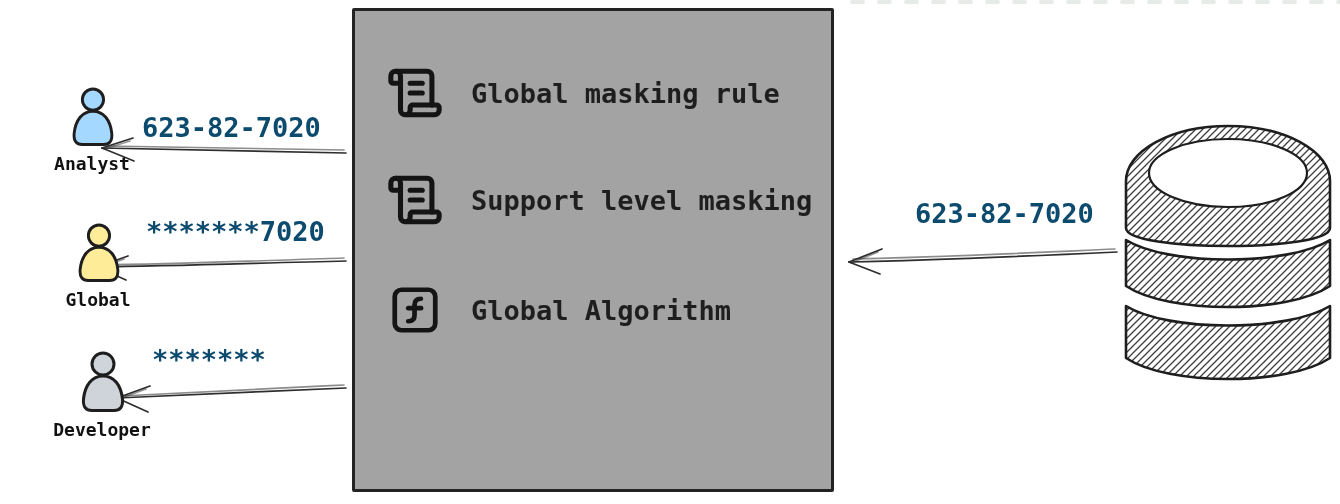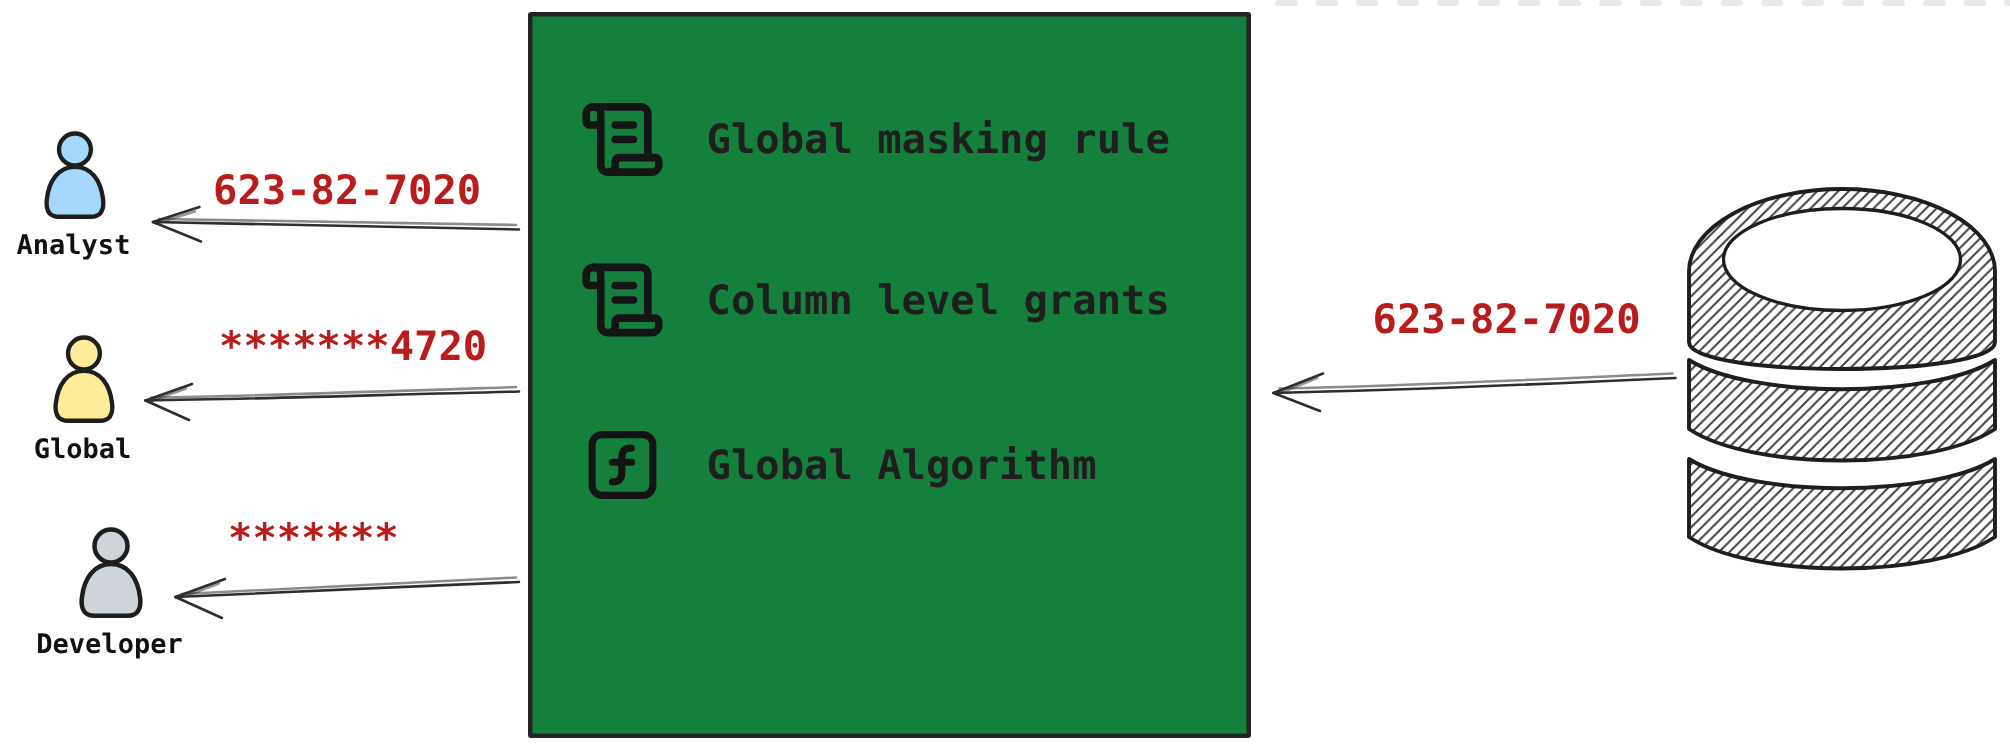--- a/index.html
+++ b/index.html
@@ -41,35 +41,36 @@
     letter-spacing:0;
     white-space:nowrap;
     color:#1e1e1e;
   }
 
   
   .persona{
     position:absolute;
     display:flex;flex-direction:column;align-items:center;
     gap:5px;
+    margin-left:43px;
   }
   .plabel{
     font-size:18px;
     font-weight:700;
     white-space:nowrap;
     color:#111;
   }
 
   
   .alabel{
     position:absolute;
     font-size:27px;
     font-weight:600;
     white-space:nowrap;
-    color:#b91c1c;
+    color:#0c4a6e;
   }
 </style>
 </head>
 <body>
 
 <div class="canvas">
 
   <svg class="layer" viewBox="0 0 1340 504" fill="none" stroke-linecap="round" stroke-linejoin="round">
 
     <path d="M852,2 L1340,2" stroke="#e7ebe7" stroke-width="4" stroke-dasharray="11 16"></path>
@@ -120,36 +121,36 @@
   <div class="persona" style="left:12px;top:222px;width:86px">
     <svg width="56" height="62" viewBox="0 0 58 62">
       <g stroke="#1e1e1e" stroke-width="3" style="fill: rgb(255, 236, 153);">
         <circle cx="30" cy="13" r="11"></circle>
         <path d="M30,25 C19,25 12,34 10.5,48 C9.8,56 13,59.5 19,59.5 L41,59.5 C47,59.5 50.2,56 49.5,48 C48,34 41,25 30,25 Z"></path>
       </g>
     </svg>
     <div class="plabel">Global</div>
   </div>
 
-  <div class="persona" style="left:28px;top:350px;width:90px">
+  <div class="persona" style="left:14px;top:350px;width:90px">
     <svg width="58" height="64" viewBox="0 0 58 62">
       <g stroke="#1e1e1e" stroke-width="3" style="fill: rgb(206, 212, 218);">
         <circle cx="30" cy="13" r="11"></circle>
         <path d="M30,25 C19,25 12,34 10.5,48 C9.8,56 13,59.5 19,59.5 L41,59.5 C47,59.5 50.2,56 49.5,48 C48,34 41,25 30,25 Z"></path>
       </g>
     </svg>
     <div class="plabel">Developer</div>
   </div>
 
   <div class="alabel" style="left:142px;top:112px">623-82-7020</div>
-  <div class="alabel" style="left:146px;top:216px">*******4720</div>
+  <div class="alabel" style="left:146px;top:216px">*******7020</div>
   <div class="alabel" style="left:152px;top:344px">*******</div>
   <div class="alabel" style="left:915px;top:198px">623-82-7020</div>
 
-  <div class="mask-box" style="background-color: #15803d;">
+  <div class="mask-box" style="background-color: #a3a3a3;">
 
     <div class="mrow" style="top:50px">
       <span class="icon-cell">
         <svg width="58" height="58" viewBox="0 0 24 24" fill="none" stroke="#141414" stroke-width="2.1" stroke-linecap="round" stroke-linejoin="round">
           <path d="M15 12h-5"></path>
             <path d="M15 8h-5"></path>
             <path d="M19 17V5a2 2 0 0 0-2-2H4"></path>
           <path d="M8 21h12a2 2 0 0 0 2-2v-1a1 1 0 0 0-1-1H11a1 1 0 0 0-1 1v1a2 2 0 1 1-4 0V5a2 2 0 1 0-4 0v2a1 1 0 0 0 1 1h3"></path>
         </svg>
       </span>
@@ -158,21 +159,21 @@
 
     <div class="mrow" style="top:157px">
       <span class="icon-cell">
         <svg width="58" height="58" viewBox="0 0 24 24" fill="none" stroke="#141414" stroke-width="2.1" stroke-linecap="round" stroke-linejoin="round">
           <path d="M15 12h-5"></path>
             <path d="M15 8h-5"></path>
             <path d="M19 17V5a2 2 0 0 0-2-2H4"></path>
           <path d="M8 21h12a2 2 0 0 0 2-2v-1a1 1 0 0 0-1-1H11a1 1 0 0 0-1 1v1a2 2 0 1 1-4 0V5a2 2 0 1 0-4 0v2a1 1 0 0 0 1 1h3"></path>
         </svg>
       </span>
-      <span class="mtext">Column level grants</span>
+      <span class="mtext">Support level masking</span>
     </div>
 
     <div class="mrow" style="top:267px">
       <span class="icon-cell">
         <svg width="54" height="54" viewBox="0 0 24 24" fill="none" stroke="#141414" stroke-width="2.1" stroke-linecap="round" stroke-linejoin="round">
           <rect width="18" height="18" x="3" y="3" rx="3"></rect>
           <path d="M9 17c2 0 2.8-1 2.8-2.8v-4.4C11.8 8 12.6 7 14.6 7"></path>
           <path d="M9 11.2h5.7"></path>
         </svg>
       </span>

